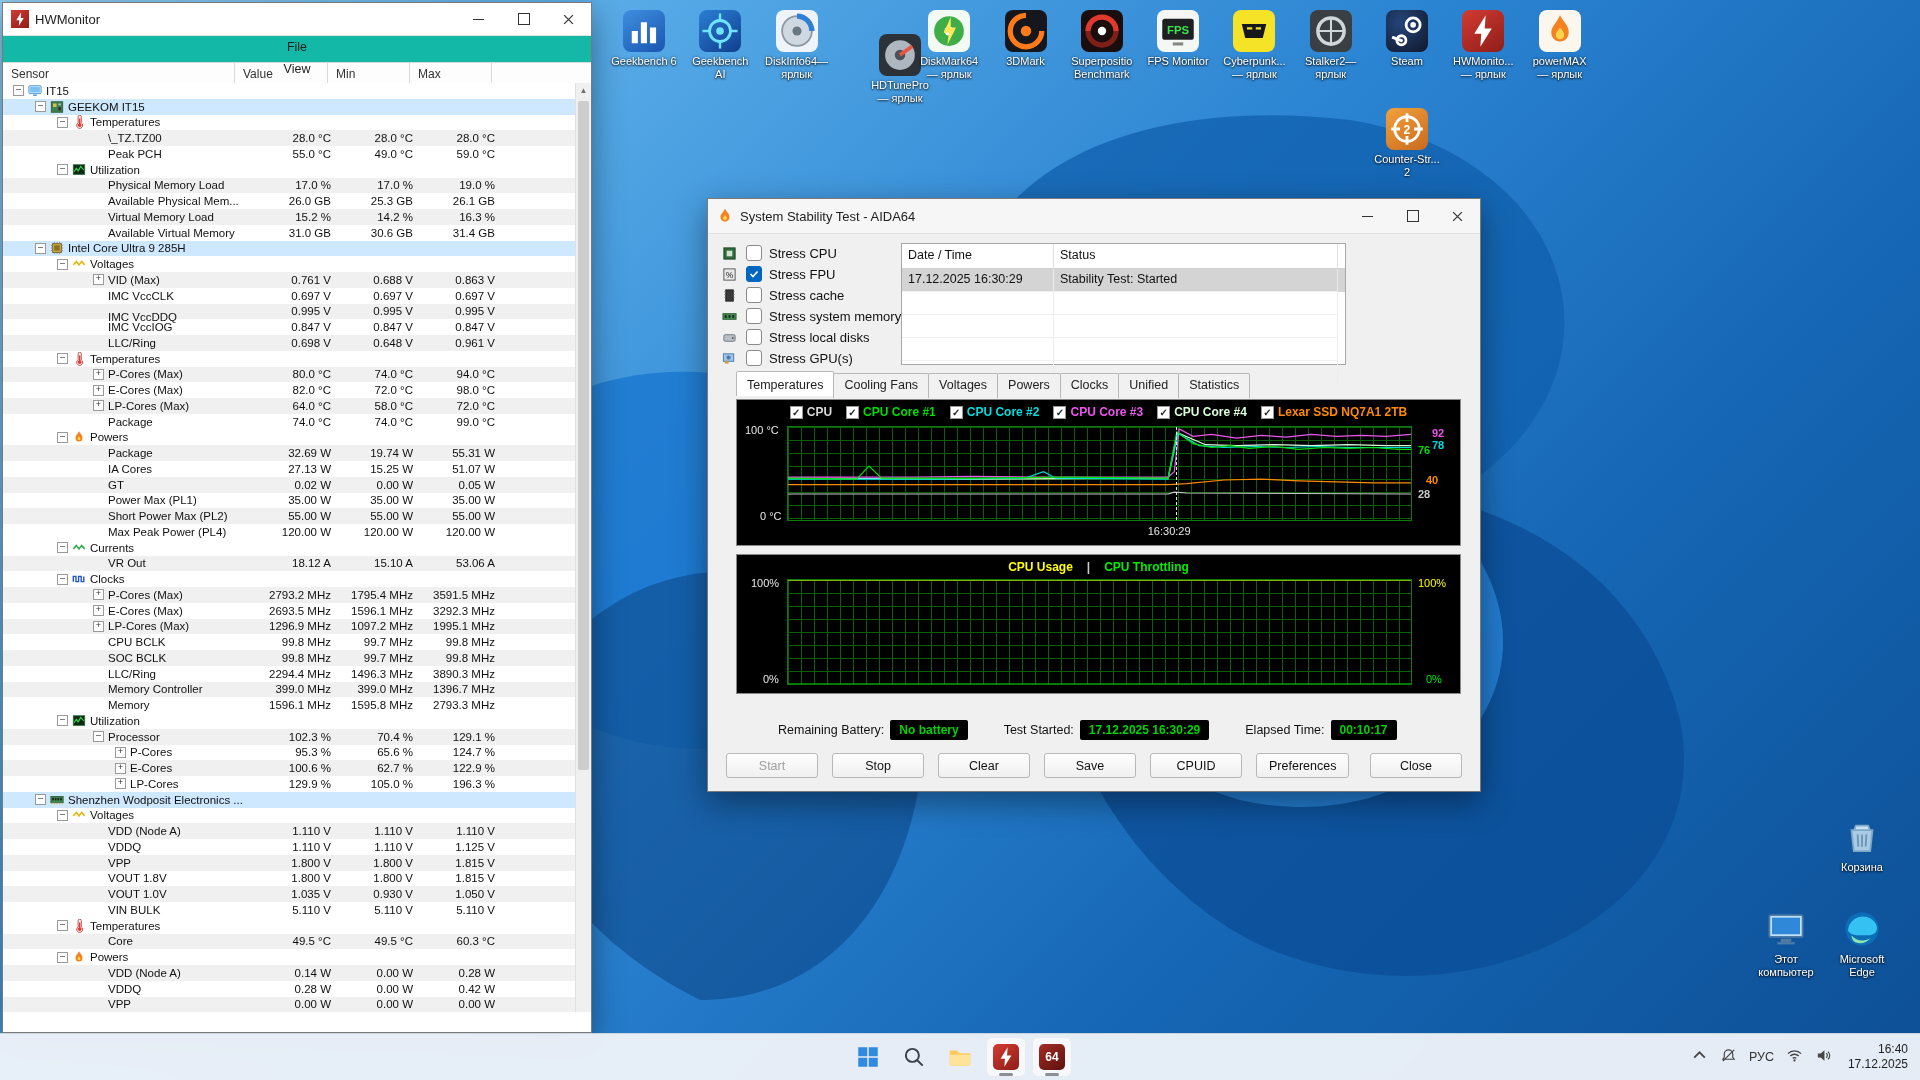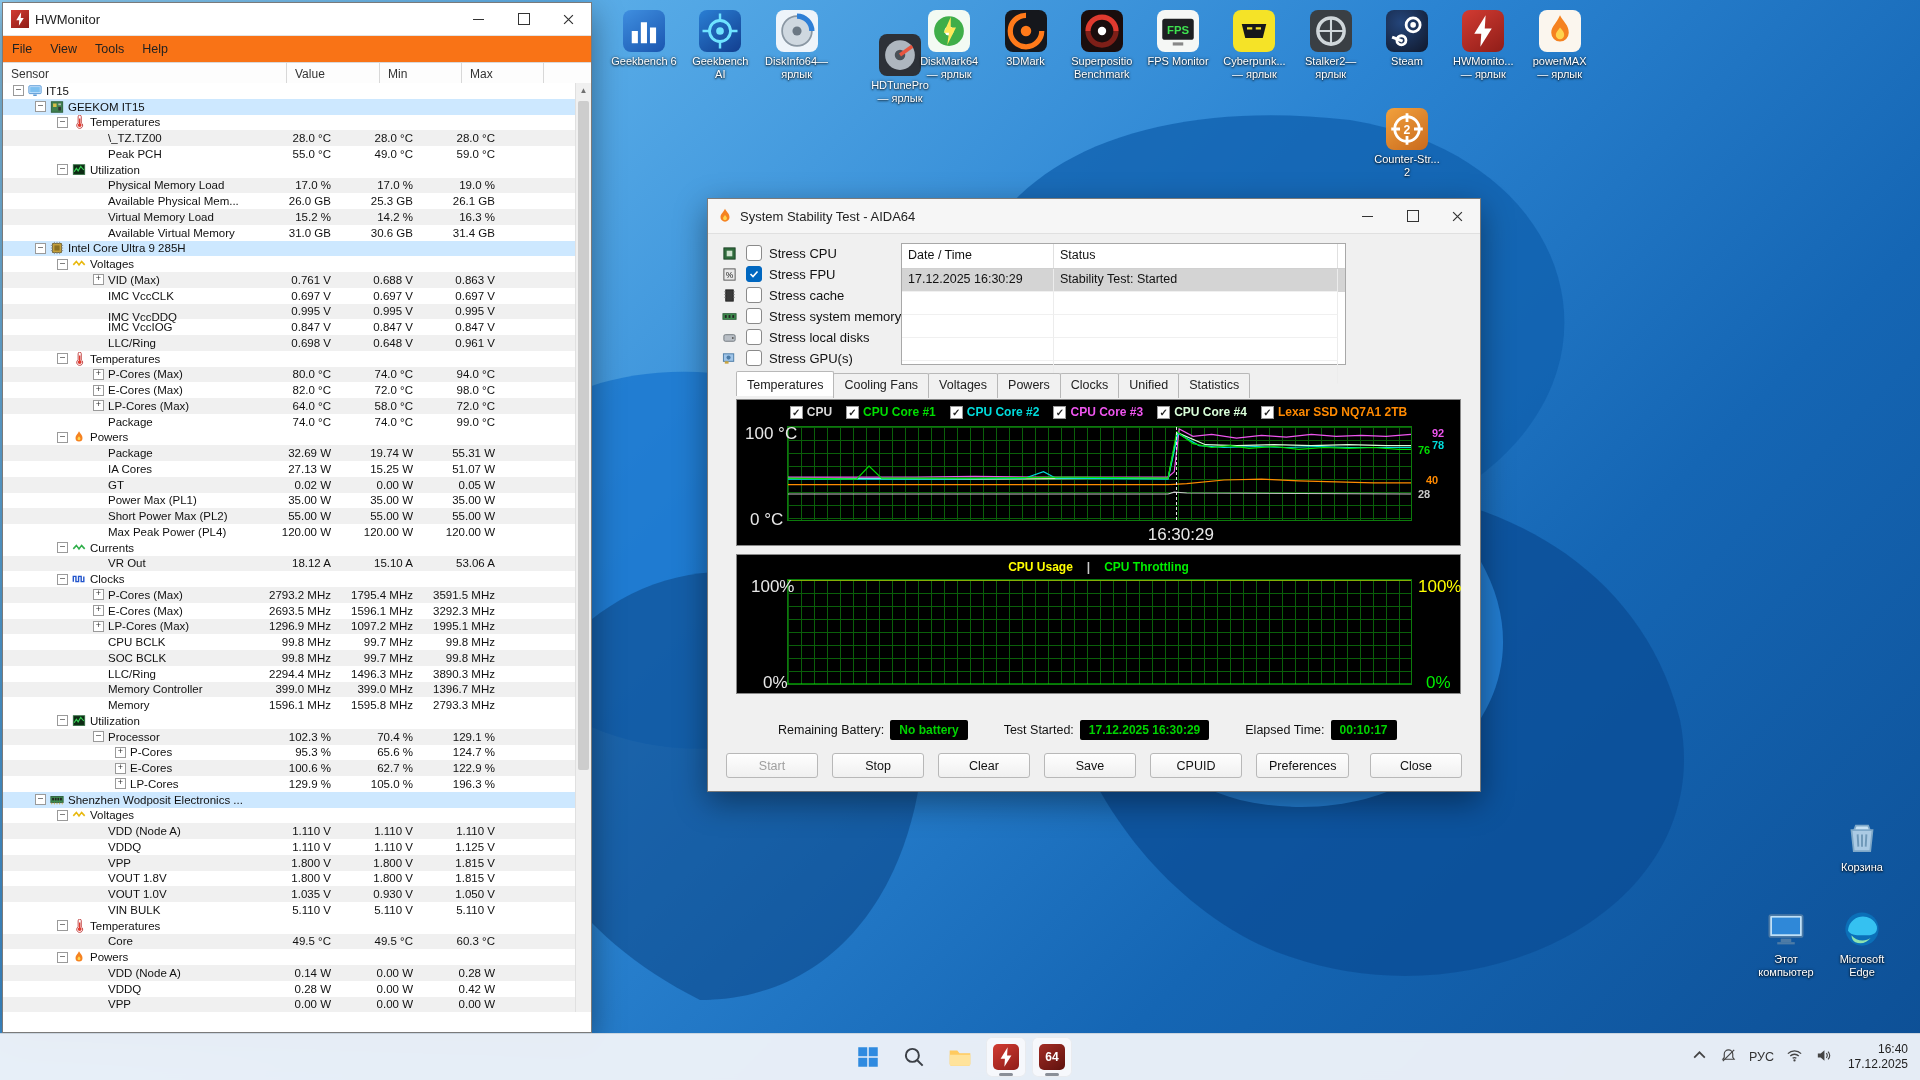--- a/index.html
+++ b/index.html
@@ -16,21 +16,21 @@
   .window{position:absolute;background:#f0f0f0;border:1px solid #7a7a7a;box-shadow:0 10px 30px rgba(0,0,0,.4);}
   .titlebar{height:32px;display:flex;align-items:center;background:#ffffff;border-bottom:1px solid #e3e3e3;}
   .titlebar .ticon{width:18px;height:18px;margin:0 6px 0 8px;display:flex;}
   .titlebar .ttext{font-size:13px;color:#222;flex:1;}
   .winbtns{display:flex;height:100%;}
   .winbtn{width:45px;height:100%;display:flex;align-items:center;justify-content:center;color:#333;}
   .glyph-min{width:11px;height:1px;background:#333;display:block;}
   .glyph-max{width:10px;height:10px;border:1px solid #333;display:block;}
   
   #hwm{left:2px;top:2px;width:588px;height:1029px;background:#fff;}
-  #hwm .menubar{height:26px;display:flex;align-items:center;background:#f97316;border-bottom:1px solid #d9d9d9;font-size:12.5px;color:#222;}
+  #hwm .menubar{height:26px;display:flex;align-items:center;background:#14b8a6;border-bottom:1px solid #d9d9d9;font-size:12.5px;color:#222;flex-direction:column;}
   #hwm .menubar span{padding:4px 9px;cursor:pointer;}
   #hwm .colhdr{height:21px;display:flex;background:#fdfdfd;border-bottom:1px solid #d0d0d0;font-size:12px;color:#333;}
   #hwm .colhdr div{border-right:1px solid #d8d8d8;display:flex;align-items:center;padding-left:8px;box-sizing:border-box;}
   #hwm .rows{position:absolute;top:80px;bottom:20px;left:0;right:15px;overflow:hidden;background:#fff;}
   .hwrow{height:15.76px;display:flex;align-items:center;font-size:11.5px;color:#111;white-space:nowrap;}
   .hwrow.sh{background:#f0f0f0;}
   .hwrow.hl{background:#cde8ff;}
   .hwrow .sensor{display:flex;align-items:center;box-sizing:border-box;width:245px;overflow:hidden;}
   .hwrow .cv{width:93px;text-align:right;padding-right:10px;box-sizing:border-box;}
   .hwrow .cm,.hwrow .cx{width:82px;text-align:right;padding-right:10px;box-sizing:border-box;}
@@ -62,21 +62,21 @@
   #chart1{top:200px;height:147px;}
   #chart2{top:355px;height:140px;}
   .cleg{height:24px;display:flex;align-items:center;justify-content:center;gap:14px;font-size:12px;font-weight:bold;}
   .cleg .item{display:flex;align-items:center;gap:4px;}
   .ccb{width:11px;height:11px;background:#fff;border:1px solid #999;color:#222;font-size:10px;line-height:11px;text-align:center;flex:none;}
   .plot{position:absolute;left:50px;right:48px;border:1px solid #0c7a0c;
     background-image:repeating-linear-gradient(to right,#0a5f0a 0 1px,transparent 1px 13px),
                      repeating-linear-gradient(to bottom,#0a5f0a 0 1px,transparent 1px 13px);}
   .plot svg{position:absolute;inset:0;width:100%;height:100%;}
   .marker{position:absolute;top:0;bottom:0;border-left:1px dashed #e8e8e8;}
-  .axlab{position:absolute;font-size:17px;color:#e8e8e8;}
+  .axlab{position:absolute;font-size:11px;color:#e8e8e8;}
   .rval{position:absolute;font-size:11px;font-weight:bold;}
   
   .sfrow{position:absolute;left:0;right:0;top:520px;height:22px;display:flex;align-items:center;font-size:12.5px;color:#111;}
   .sfield{background:#000;color:#00d400;font-weight:bold;font-size:12px;padding:3px 9px;border-radius:2px;margin-left:6px;white-space:nowrap;}
   .btnrow{position:absolute;left:18px;right:18px;top:554px;height:23px;display:flex;gap:14px;}
   .abtn{min-width:66px;padding:0 12px;height:23px;background:linear-gradient(#fefefe,#f0f0f0);border:1px solid #b8b8b8;border-radius:3px;font-size:12.5px;color:#111;display:flex;align-items:center;justify-content:center;}
   .abtn.disabled{color:#9f9f9f;}
   .abtn.right{margin-left:auto;}
   
   #taskbar{position:absolute;left:0;right:0;bottom:0;height:46px;background:rgba(238,243,249,.96);border-top:1px solid rgba(160,175,190,.4);backdrop-filter:blur(4px);}
@@ -342,21 +342,21 @@
         </span>
     </span>
   </div>
   <div class="menubar" id="hwmenu">
       <span>File</span>
       <span>View</span>
       <span>Tools</span>
       <span>Help</span>
     </div>
   <div class="colhdr" id="hwcols">
-      <div style="width: 284px;">Sensor</div>
+      <div style="width: 232px;">Sensor</div>
       <div style="width: 93px;">Value</div>
       <div style="width: 82px;">Min</div>
       <div style="width: 82px;">Max</div>
     </div>
   <div class="rows" id="hwrows">
       <div class="hwrow">
         <div class="sensor" style="padding-left: 10px;">
           <span class="exp">–</span>
           <span class="ticn">
             <svg viewBox="0 0 16 16">
@@ -1149,21 +1149,21 @@
           <polyline points="0.0,67.0 381.3,67.0 387.5,65.1 400.0,66.0 625.0,67.0" fill="none" stroke="#c8c8c8" stroke-width="1.2"></polyline>
           <polyline points="0.0,51.2 187.5,52.1 381.3,51.2 390.6,5.6 418.8,17.7 450.0,18.6 487.5,17.7 525.0,18.6 562.5,17.7 600.0,18.6 625.0,18.6" fill="none" stroke="#d9ffd9" stroke-width="1.2"></polyline>
           <polyline points="0.0,50.2 125.0,50.2 187.5,49.3 250.0,50.2 381.3,50.2 387.5,44.6 392.5,1.9 406.3,9.3 425.0,7.4 450.0,11.2 475.0,8.4 500.0,10.2 525.0,7.4 550.0,9.3 575.0,8.4 600.0,9.3 625.0,7.4" fill="none" stroke="#ee55ee" stroke-width="1.2"></polyline>
           <polyline points="0.0,52.1 156.3,52.1 237.5,51.2 256.3,44.6 268.8,51.2 381.3,52.1 391.3,6.5 412.5,18.6 437.5,20.5 468.8,19.5 500.0,20.5 531.3,19.5 562.5,20.5 593.8,20.5 625.0,20.5" fill="none" stroke="#00dcdc" stroke-width="1.2"></polyline>
           <polyline points="0.0,51.2 68.8,52.1 81.3,39.1 93.8,51.2 187.5,51.2 281.3,50.2 381.3,51.2 390.0,4.7 406.3,16.7 425.0,20.5 443.8,18.6 462.5,21.4 487.5,19.5 512.5,22.3 537.5,20.5 562.5,21.4 587.5,20.5 612.5,22.3 625.0,22.3" fill="none" stroke="#00dd00" stroke-width="1.2"></polyline>
           <polyline points="0.0,57.7 381.3,57.7 400.0,56.7 437.5,53.0 475.0,52.1 512.5,53.9 550.0,54.9 587.5,55.8 625.0,55.8" fill="none" stroke="#ff8a00" stroke-width="1.2"></polyline>
         </svg>
         <div class="marker" style="left: 387.5px;"></div>
       </div>
       <div class="axlab" style="left: 8px; top: 24px;">100 °C</div>
-      <div class="axlab" style="left: 13px; top: 110px;">0 °C</div>
+      <div class="axlab" style="left: 23px; top: 110px;">0 °C</div>
       <div class="axlab" style="left: 410.74px; top: 125px;">16:30:29</div>
       <span class="rval" style="color: rgb(238, 85, 238); left: 695px; top: 27.44px;">92</span>
       <span class="rval" style="color: rgb(0, 220, 220); left: 695px; top: 38.6px;">78</span>
       <span class="rval" style="color: rgb(0, 221, 0); left: 681px; top: 44.18px;">76</span>
       <span class="rval" style="color: rgb(255, 138, 0); left: 689px; top: 73.94px;">40</span>
       <span class="rval" style="color: rgb(200, 200, 200); left: 681px; top: 87.89px;">28</span>
     </div>
   <div class="chartbox" id="chart2">
       <div class="cleg">
         <span class="item">

